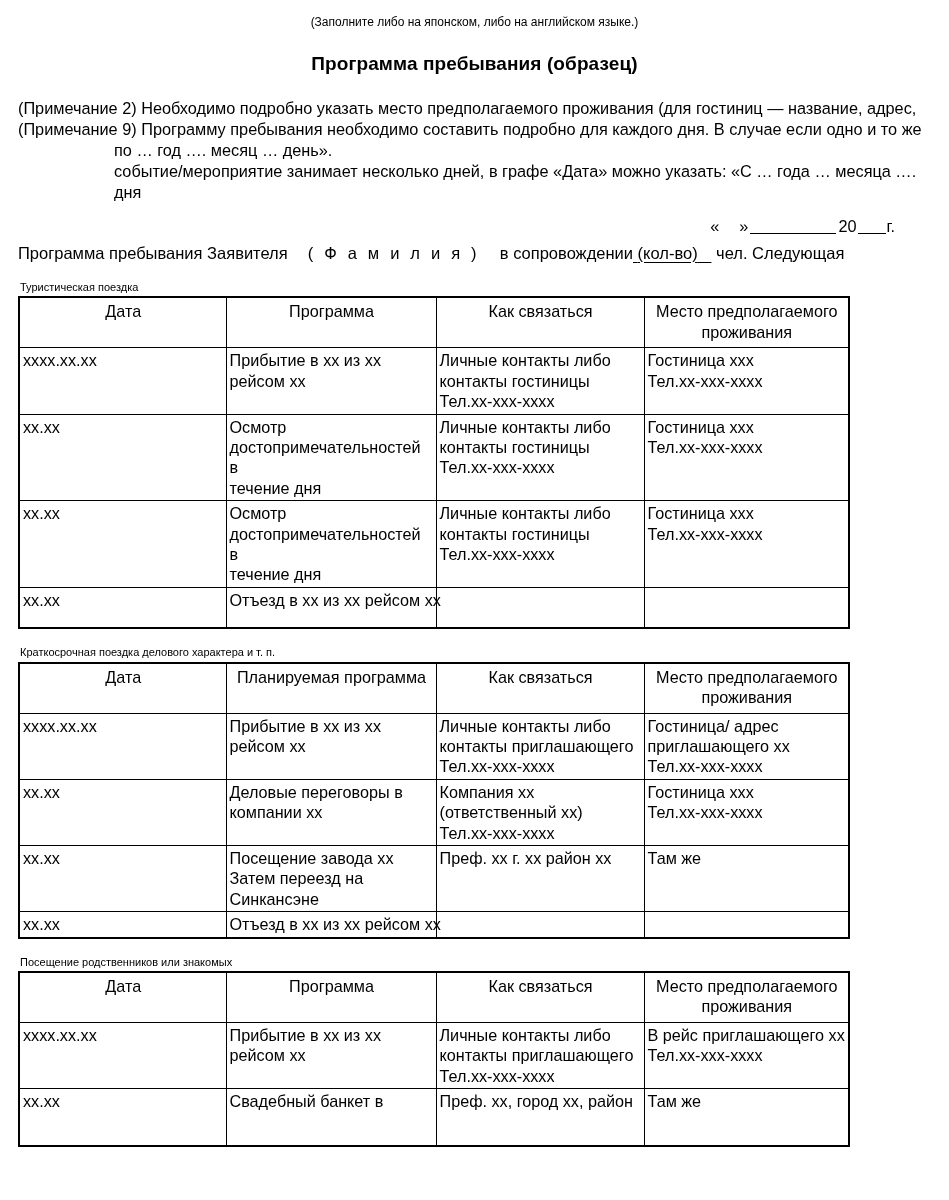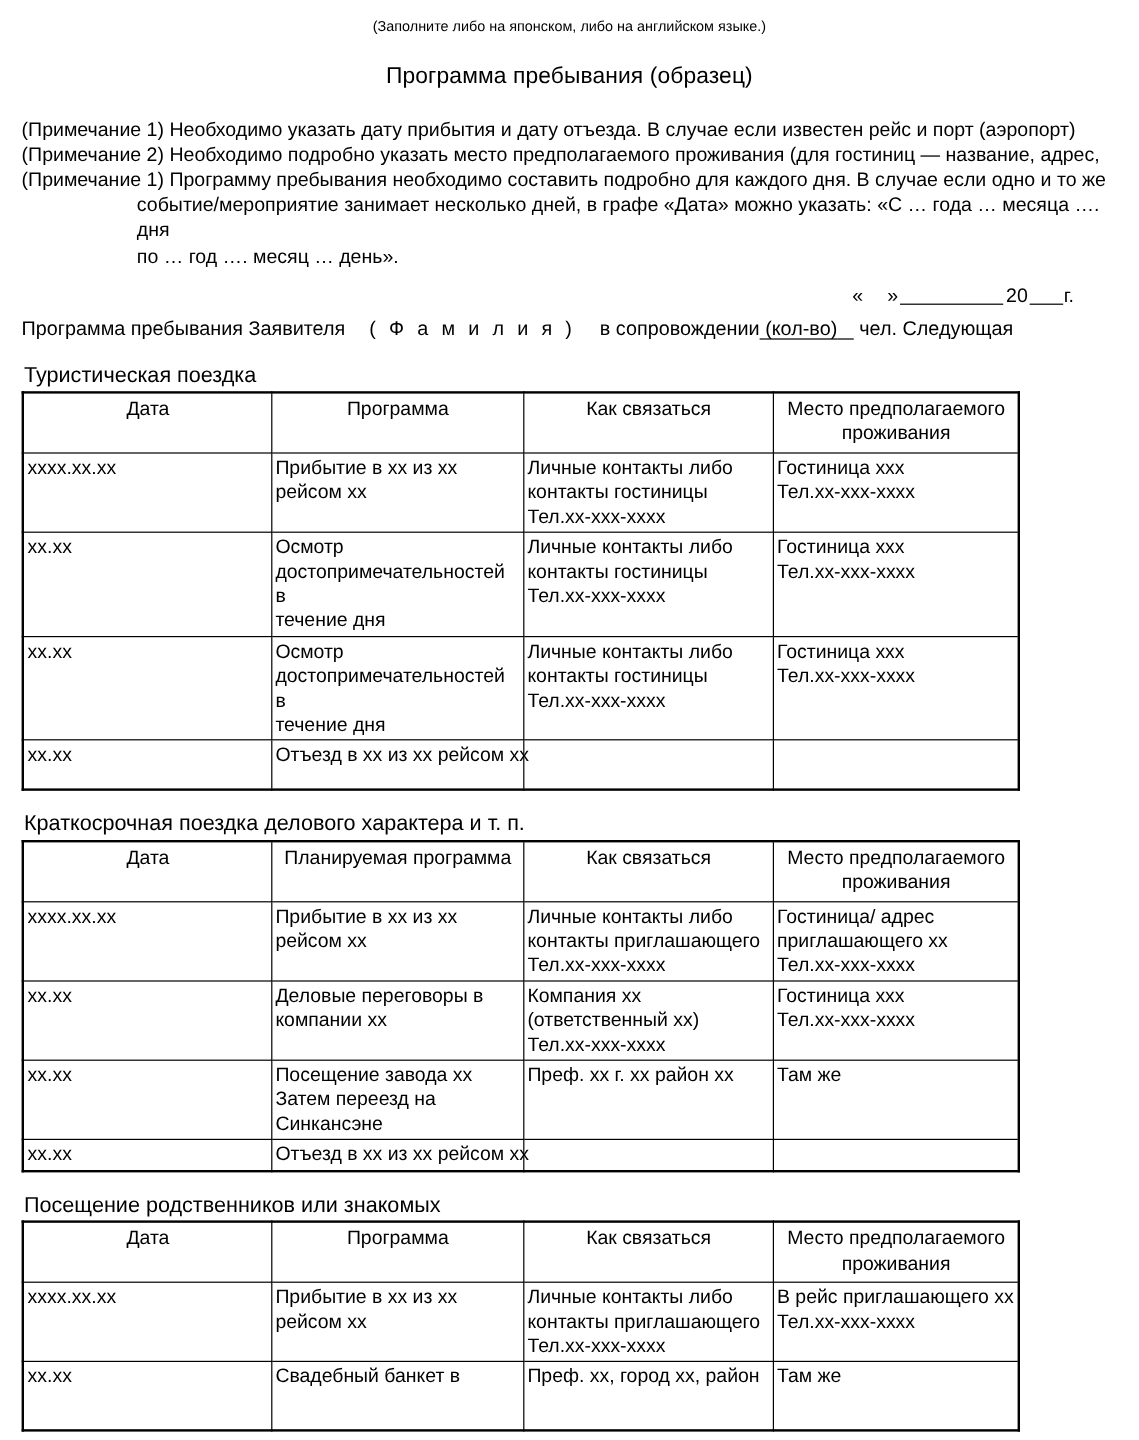--- a/index.html
+++ b/index.html
@@ -23,21 +23,21 @@
   }
   .lang-note {
     text-align: center;
     font-size: 12px;
     line-height: 1.25;
     margin: 5px 0 0 0;
   }
   .doc-title {
     text-align: center;
     font-size: 19px;
-    font-weight: normal;
+    font-weight: bold;
     line-height: 1.25;
     margin: 22px 0 0 0;
     letter-spacing: 0.1px;
   }
   .notes {
     margin-top: 22px;
   }
   .note {
     font-size: 16.3px;
     line-height: 1.30;
@@ -97,21 +97,21 @@
     text-decoration-thickness: 1.4px;
     text-underline-offset: 2.5px;
   }
   .section {
     margin-top: 17px;
   }
   .section:first-of-type {
     margin-top: 17px;
   }
   .section-label {
-    font-size: 18px;
+    font-size: 11px;
     line-height: 1.2;
     margin: 0 0 2px 0;
     padding-left: 2px;
   }
   table.prog {
     border-collapse: collapse;
     width: 830px;
     table-layout: fixed;
     border: 2.6px solid #000;
   }
@@ -143,33 +143,30 @@
 </head>
 <body>
 
 <div class="page">
 
   <div class="lang-note">(Заполните либо на японском, либо на английском языке.)</div>
 
   <div class="doc-title">Программа пребывания (образец)</div>
 
   <div class="notes">
-    <div class="note">
-      <span class="lead">(Примечание 1) Необходимо указать дату прибытия и дату отъезда. В случае если известен рейс и порт (аэропорт)</span>
-    </div>
 
     <div class="note">
       <span class="lead">(Примечание 2) Необходимо подробно указать место предполагаемого проживания (для гостиниц — название, адрес,</span>
     </div>
 
     <div class="note">
-      <span class="lead">(Примечание 1) Программу пребывания необходимо составить подробно для каждого дня. В случае если одно и то же</span>
+      <span class="lead">(Примечание 9) Программу пребывания необходимо составить подробно для каждого дня. В случае если одно и то же</span>
     </div>
+    <div class="note-line2">по … год …. месяц … день».</div>
     <div class="note-line2">событие/мероприятие занимает несколько дней, в графе «Дата» можно указать: «С … года … месяца …. дня</div>
-    <div class="note-line2">по … год …. месяц … день».</div>
   </div>
 
   <div class="date-line">
     <span class="guill">«</span><span class="blank-gap"></span><span class="guill">»</span><span class="blank-med"></span><span>20</span><span class="blank-sm"></span><span>г.</span>
   </div>
 
   <div class="applicant-line">
     <span>Программа пребывания Заявителя</span><span class="blank-gap"></span><span class="spaced-name">( Ф а м и л и я )</span><span class="blank-gap"></span><span>в сопровождении</span><span class="ul-u">&nbsp;</span><span class="ul-u">(кол-во)</span><span class="ul-u">&nbsp;&nbsp;&nbsp;</span> <span>чел. Следующая</span>
   </div>
 

